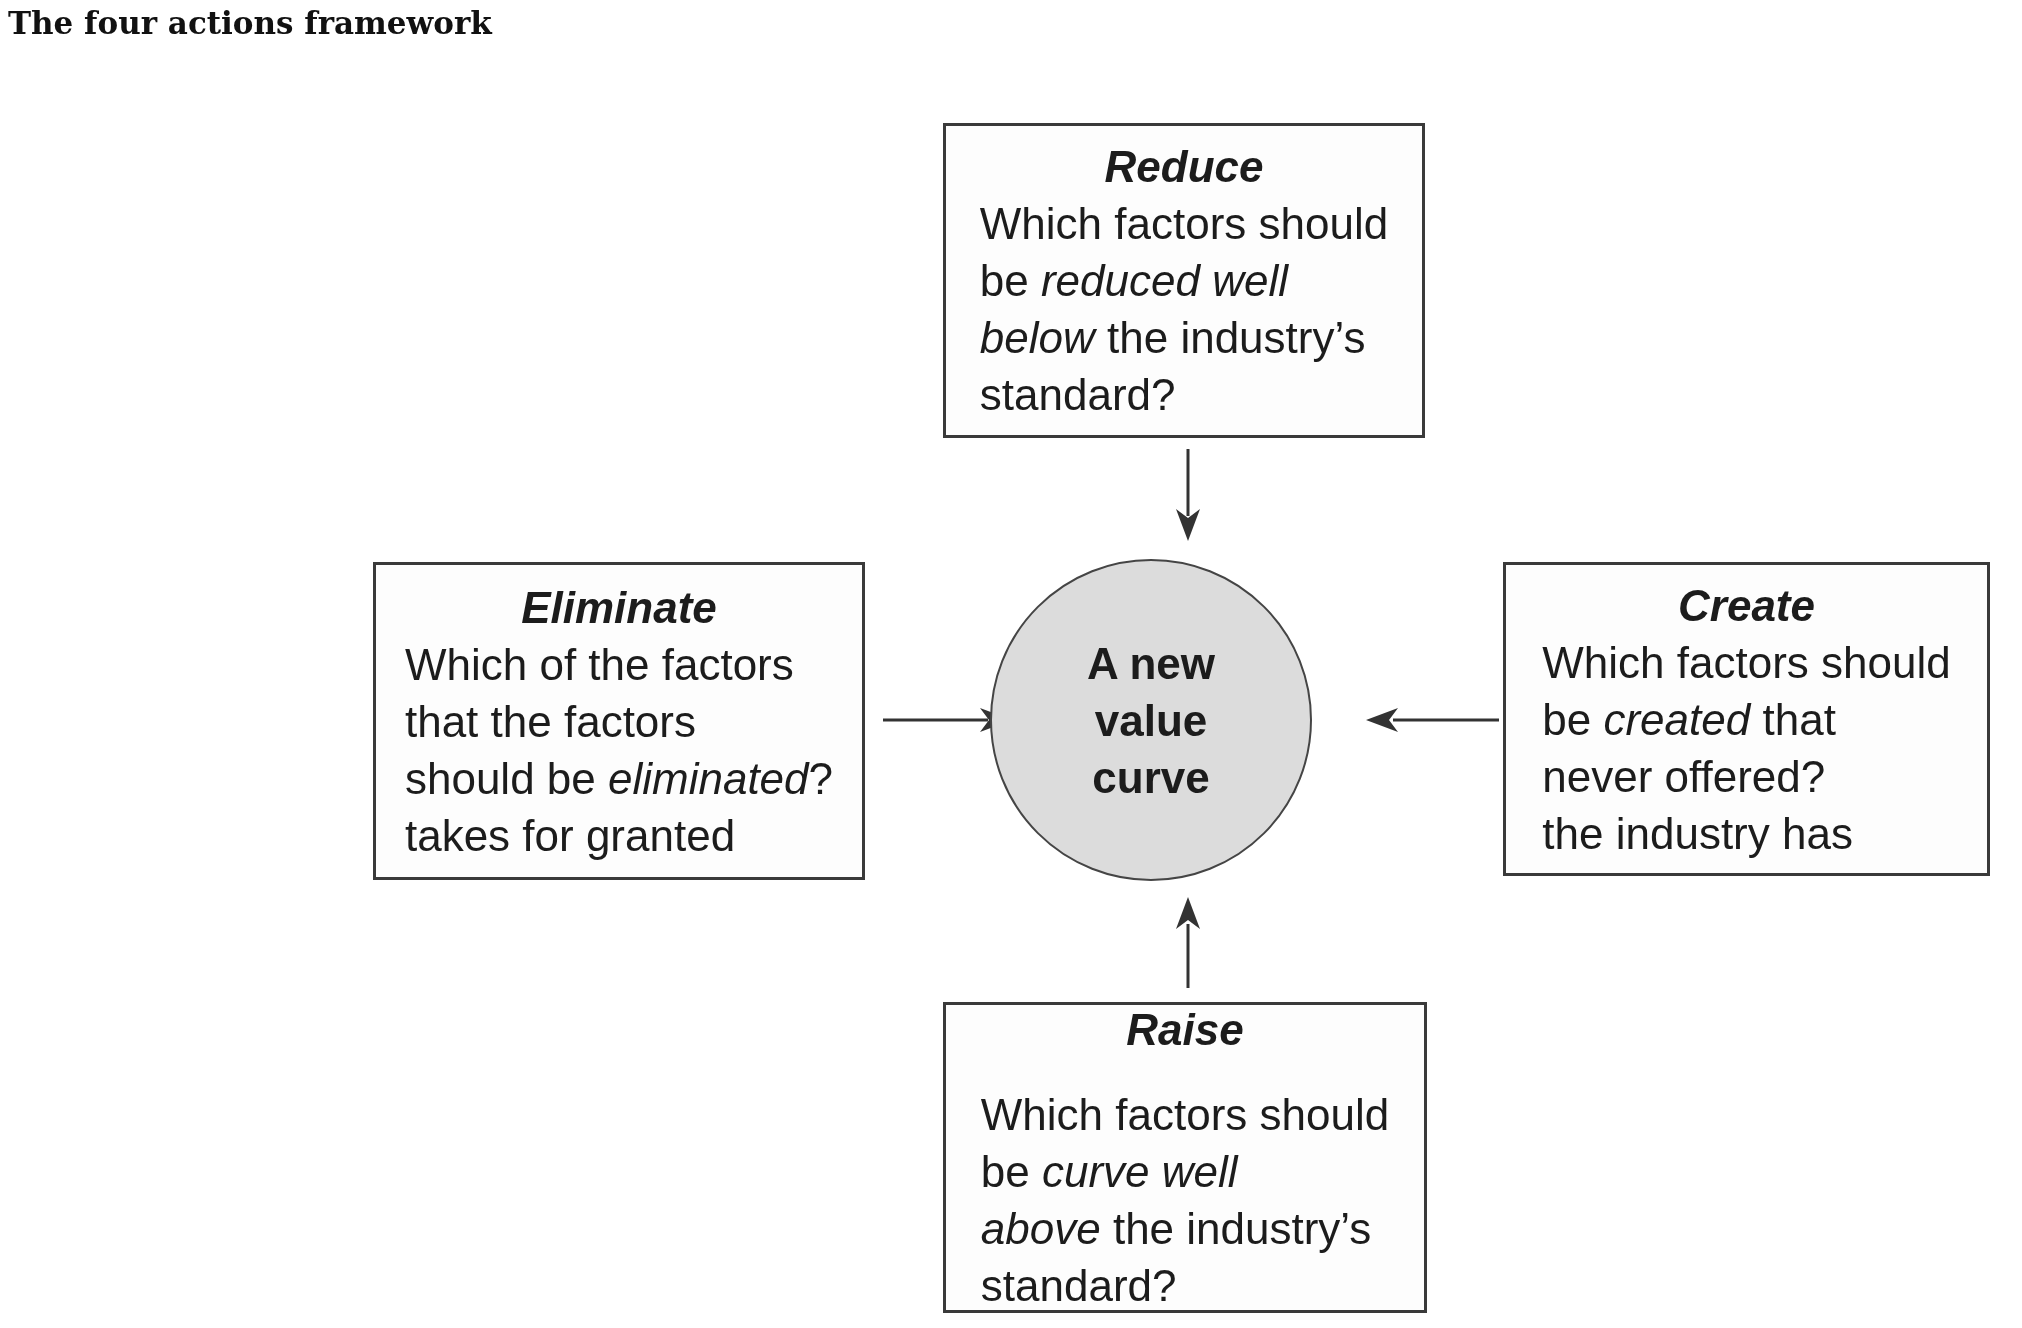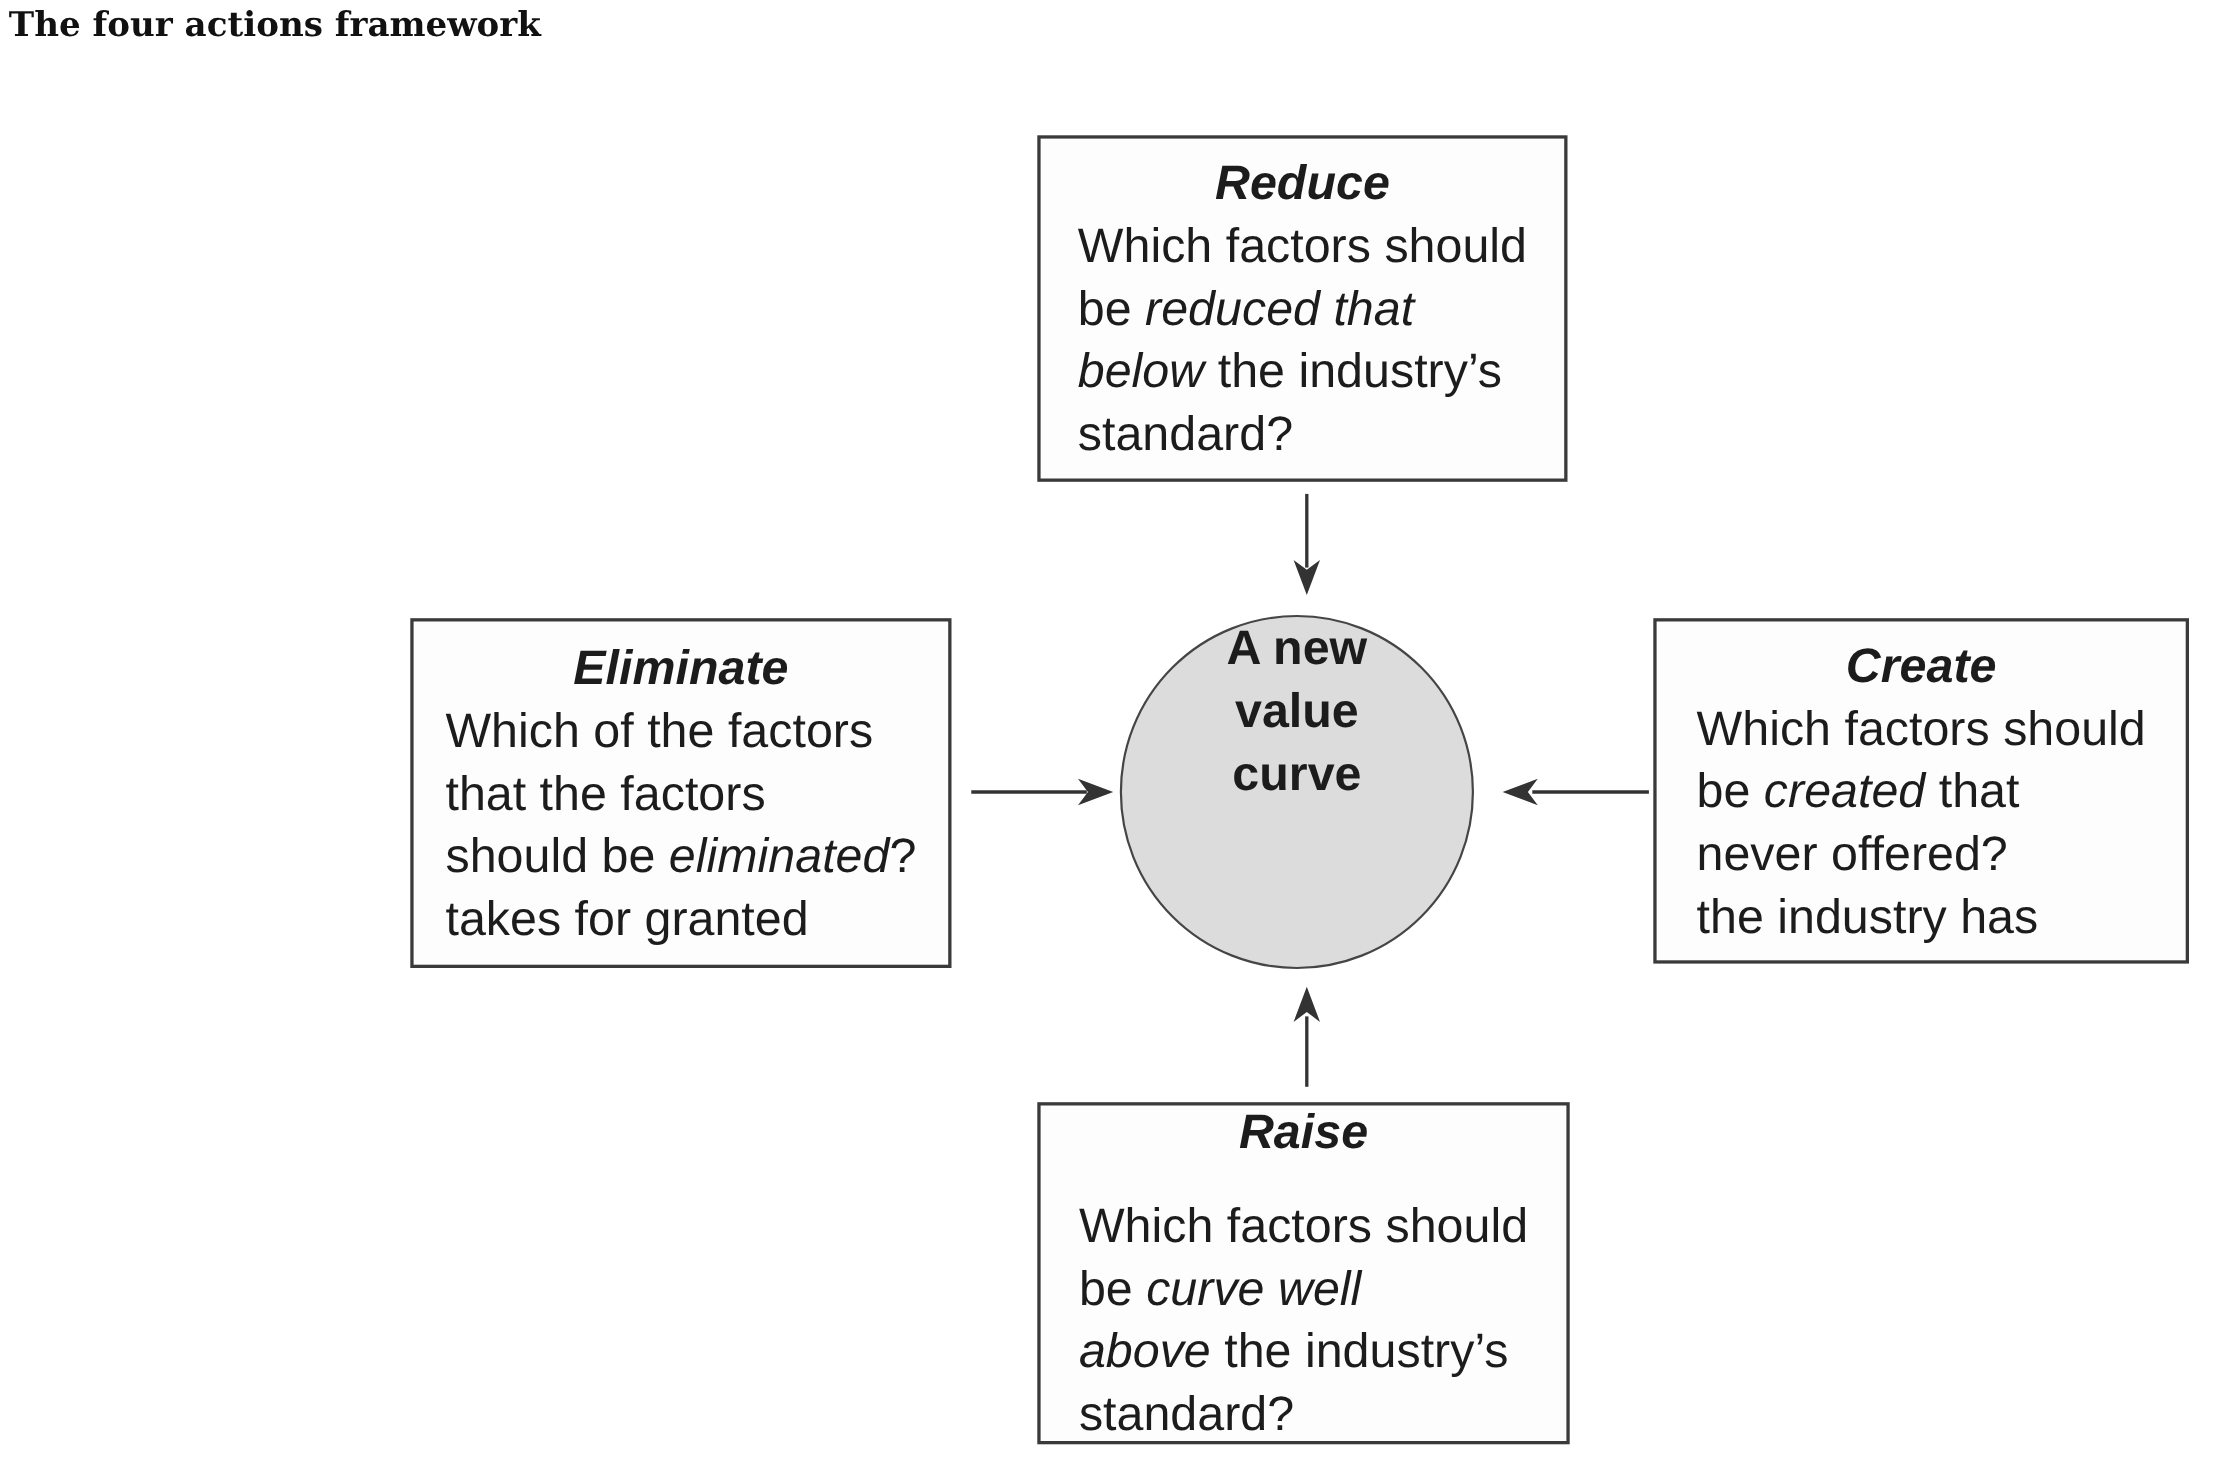--- a/index.html
+++ b/index.html
@@ -42,26 +42,26 @@
   .action-box .heading{
     font-weight:700;font-style:italic;
   }
   .tline{white-space:pre-wrap;}
   .tline .it{font-style:italic;}
   .box-reduce   {left:943px; top:123px;  width:482px; height:315px;}
   .box-eliminate{left:373px; top:562px;  width:492px; height:318px;}
   .box-create   {left:1503px;top:562px;  width:487px; height:314px;}
   .box-raise    {left:943px; top:1002px; width:484px; height:311px;gap:28px;}
   .center-circle{
-    position:absolute;left:1018px;top:559px;
+    position:absolute;left:990px;top:559px;
     width:322px;height:322px;border-radius:50%;
     background:var(--circle-fill);
     border:2px solid var(--circle-border);
     display:flex;flex-direction:column;
-    align-items:center;
+    align-items:center;justify-content:center;
     text-align:center;
     font-weight:700;font-size:44px;line-height:57px;
   }
   svg.arrow-layer{
     position:absolute;inset:0;
     pointer-events:none;
   }
   svg.arrow-layer line{stroke:var(--arrow);stroke-width:3;}
   svg.arrow-layer polygon{fill:var(--arrow);}
 </style>
@@ -88,21 +88,21 @@
     <g>
       <line x1="1188" y1="988" x2="1188" y2="924"></line>
       <polygon points="1188,897 1176,929 1188,920 1200,929"></polygon>
     </g>
   </svg>
 
   <div class="action-box box-reduce">
     <div class="heading">Reduce</div>
     <div class="body">
         <div class="tline"><span>Which factors should</span></div>
-        <div class="tline"><span>be </span><span class="it">reduced that</span></div>
+        <div class="tline"><span>be </span><span class="it">reduced well</span></div>
         <div class="tline"><span class="it">below</span><span> the industry’s</span></div>
         <div class="tline"><span>standard?</span></div>
       </div>
   </div>
 
   <div class="action-box box-eliminate">
     <div class="heading">Eliminate</div>
     <div class="body">
         <div class="tline"><span>Which of the factors</span></div>
         <div class="tline"><span>that the factors</span></div>

